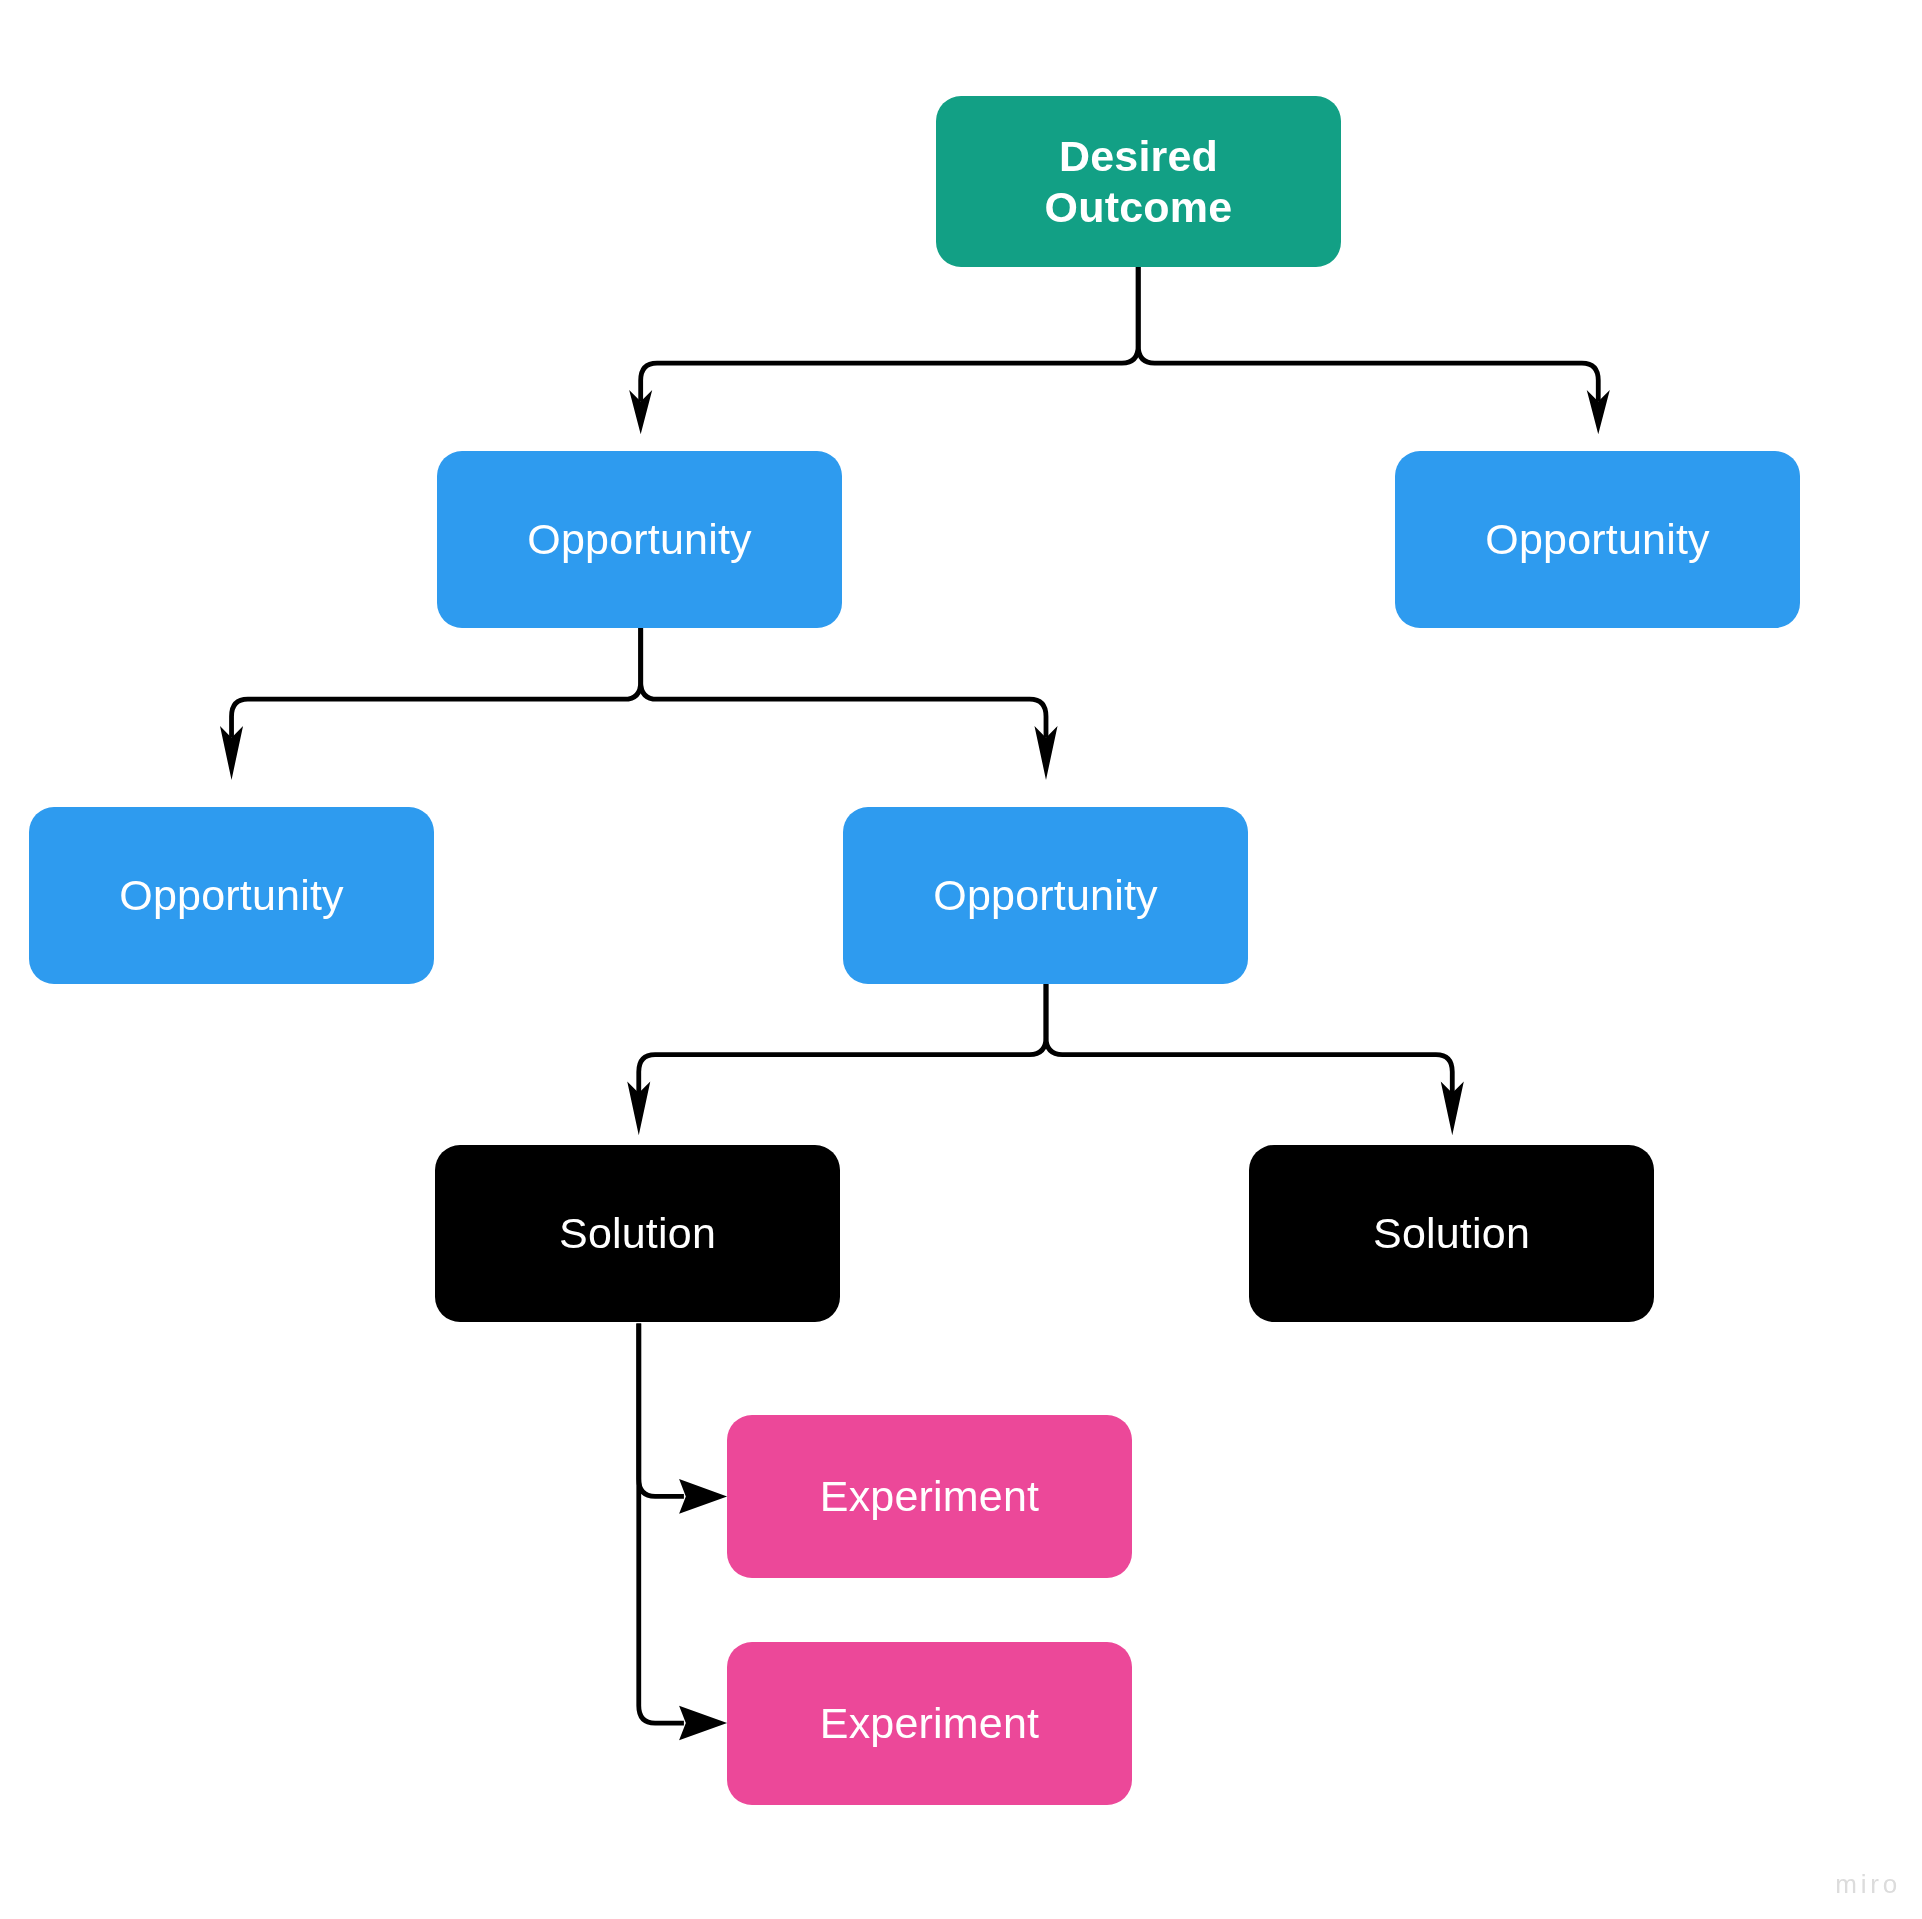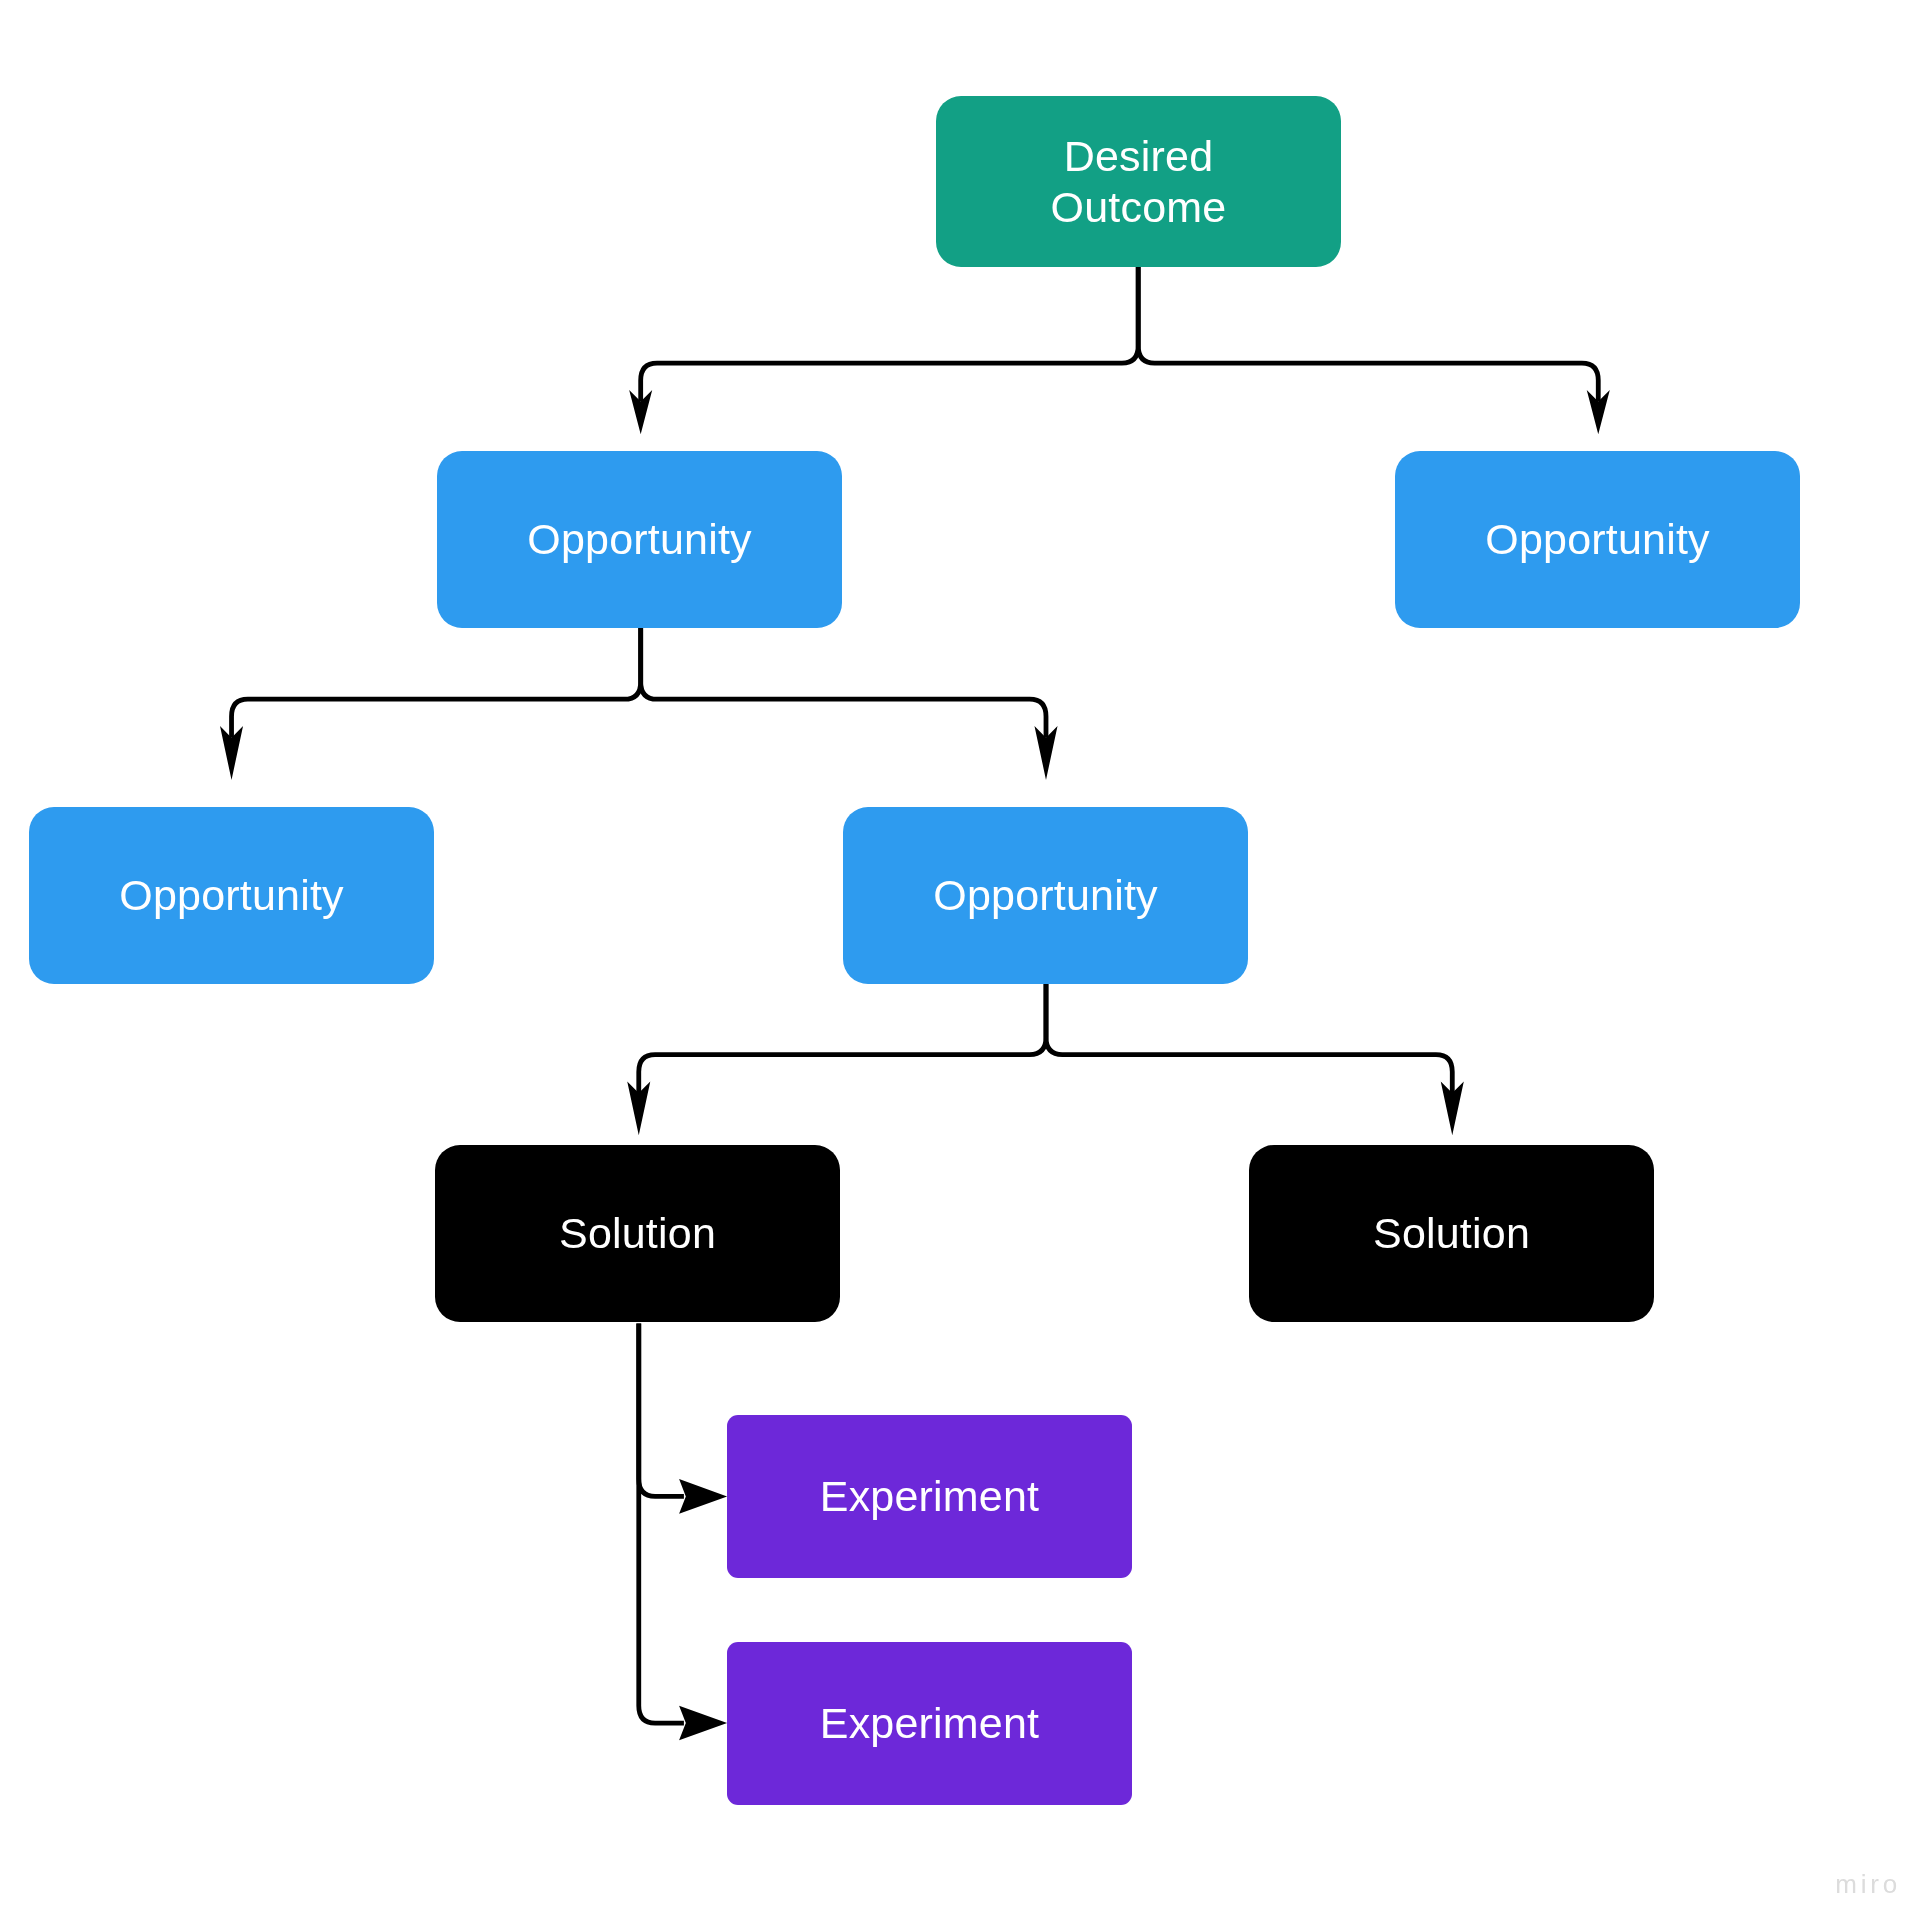--- a/index.html
+++ b/index.html
@@ -33,39 +33,38 @@
     text-align: center;
     color: #ffffff;
     border-radius: 25px;
     box-sizing: border-box;
     padding: 5.8px 17.3px;
     line-height: 1.18;
     letter-spacing: 0.2px;
   }
   .node-outcome {
     background: #12A085;
-    font-weight: normal;
+    font-weight: bold;
     font-size: 43px;
   }
   .node-opportunity {
     background: #2E9BEF;
     font-weight: normal;
     font-size: 43px;
     margin-top: 17px;
   }
   .node-solution {
     background: #000000;
     font-weight: normal;
     font-size: 43px;
   }
   .node-experiment {
-    background: #6d28d9;
+    background: #ec4899;
     font-weight: normal;
     font-size: 43px;
-    border-radius: 11px;
   }
   .node-label {
     display: block;
     white-space: pre-line;
   }
   #watermark {
     position: absolute;
     right: 21px;
     bottom: 19px;
     font-size: 26px;

